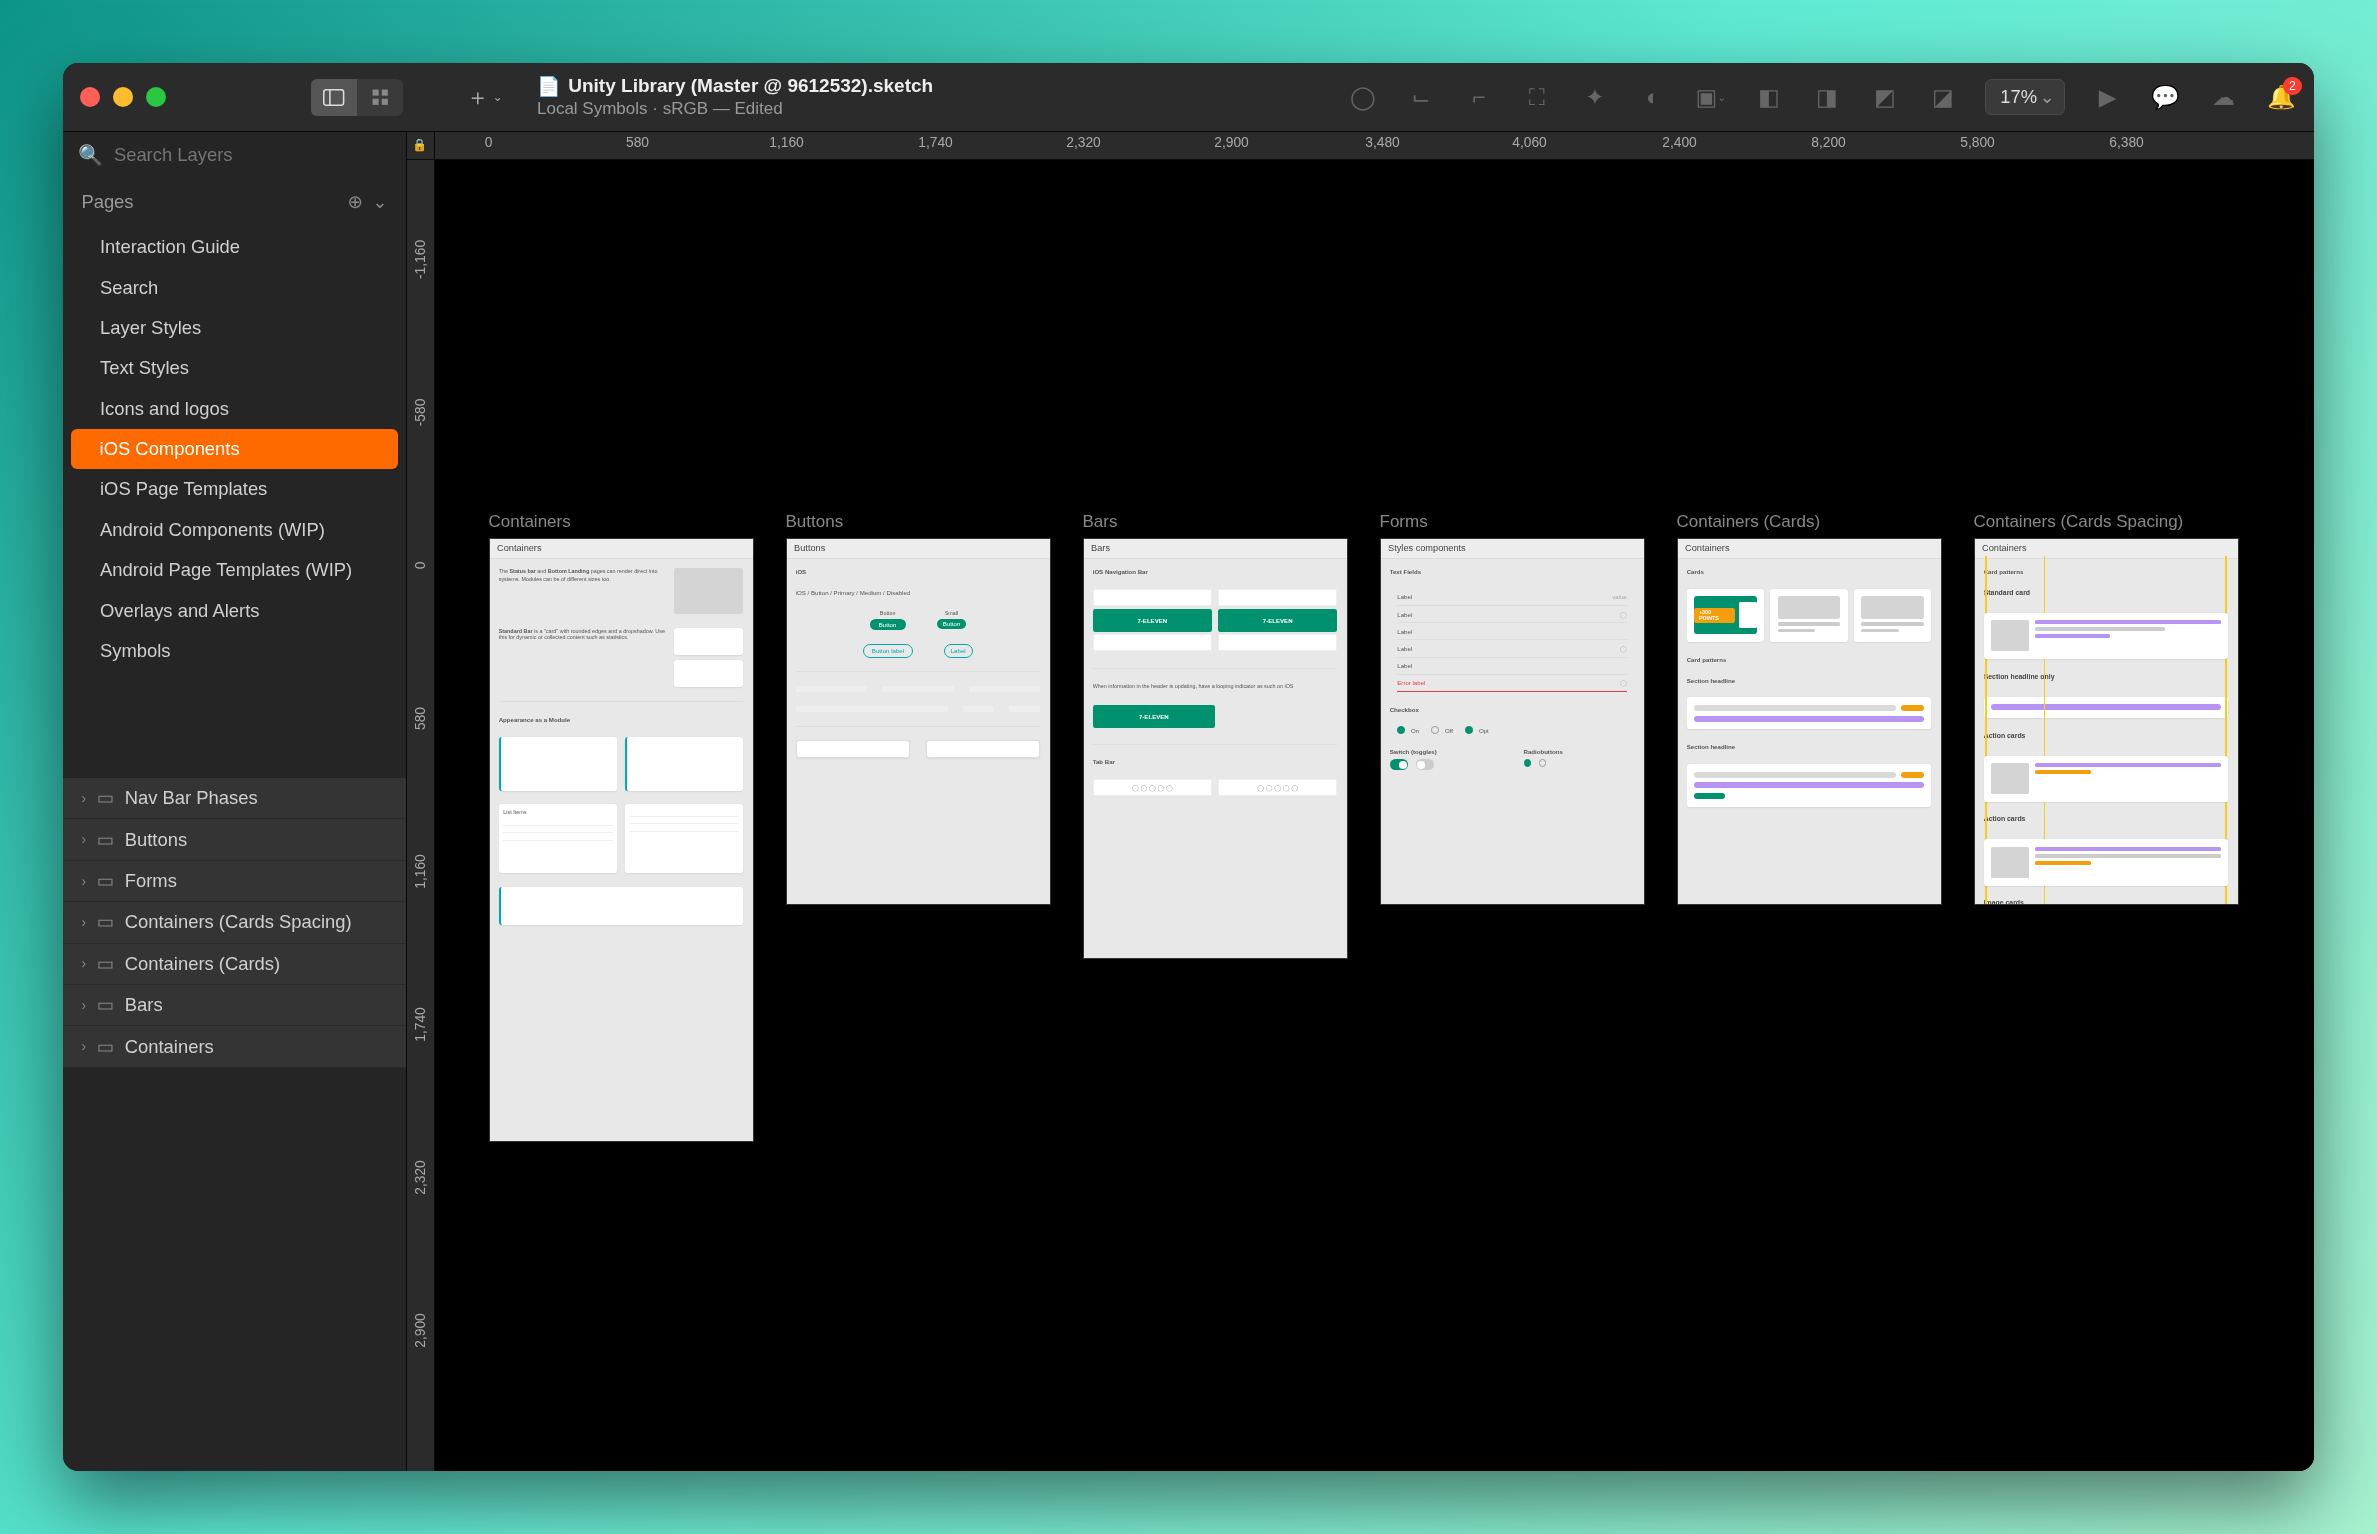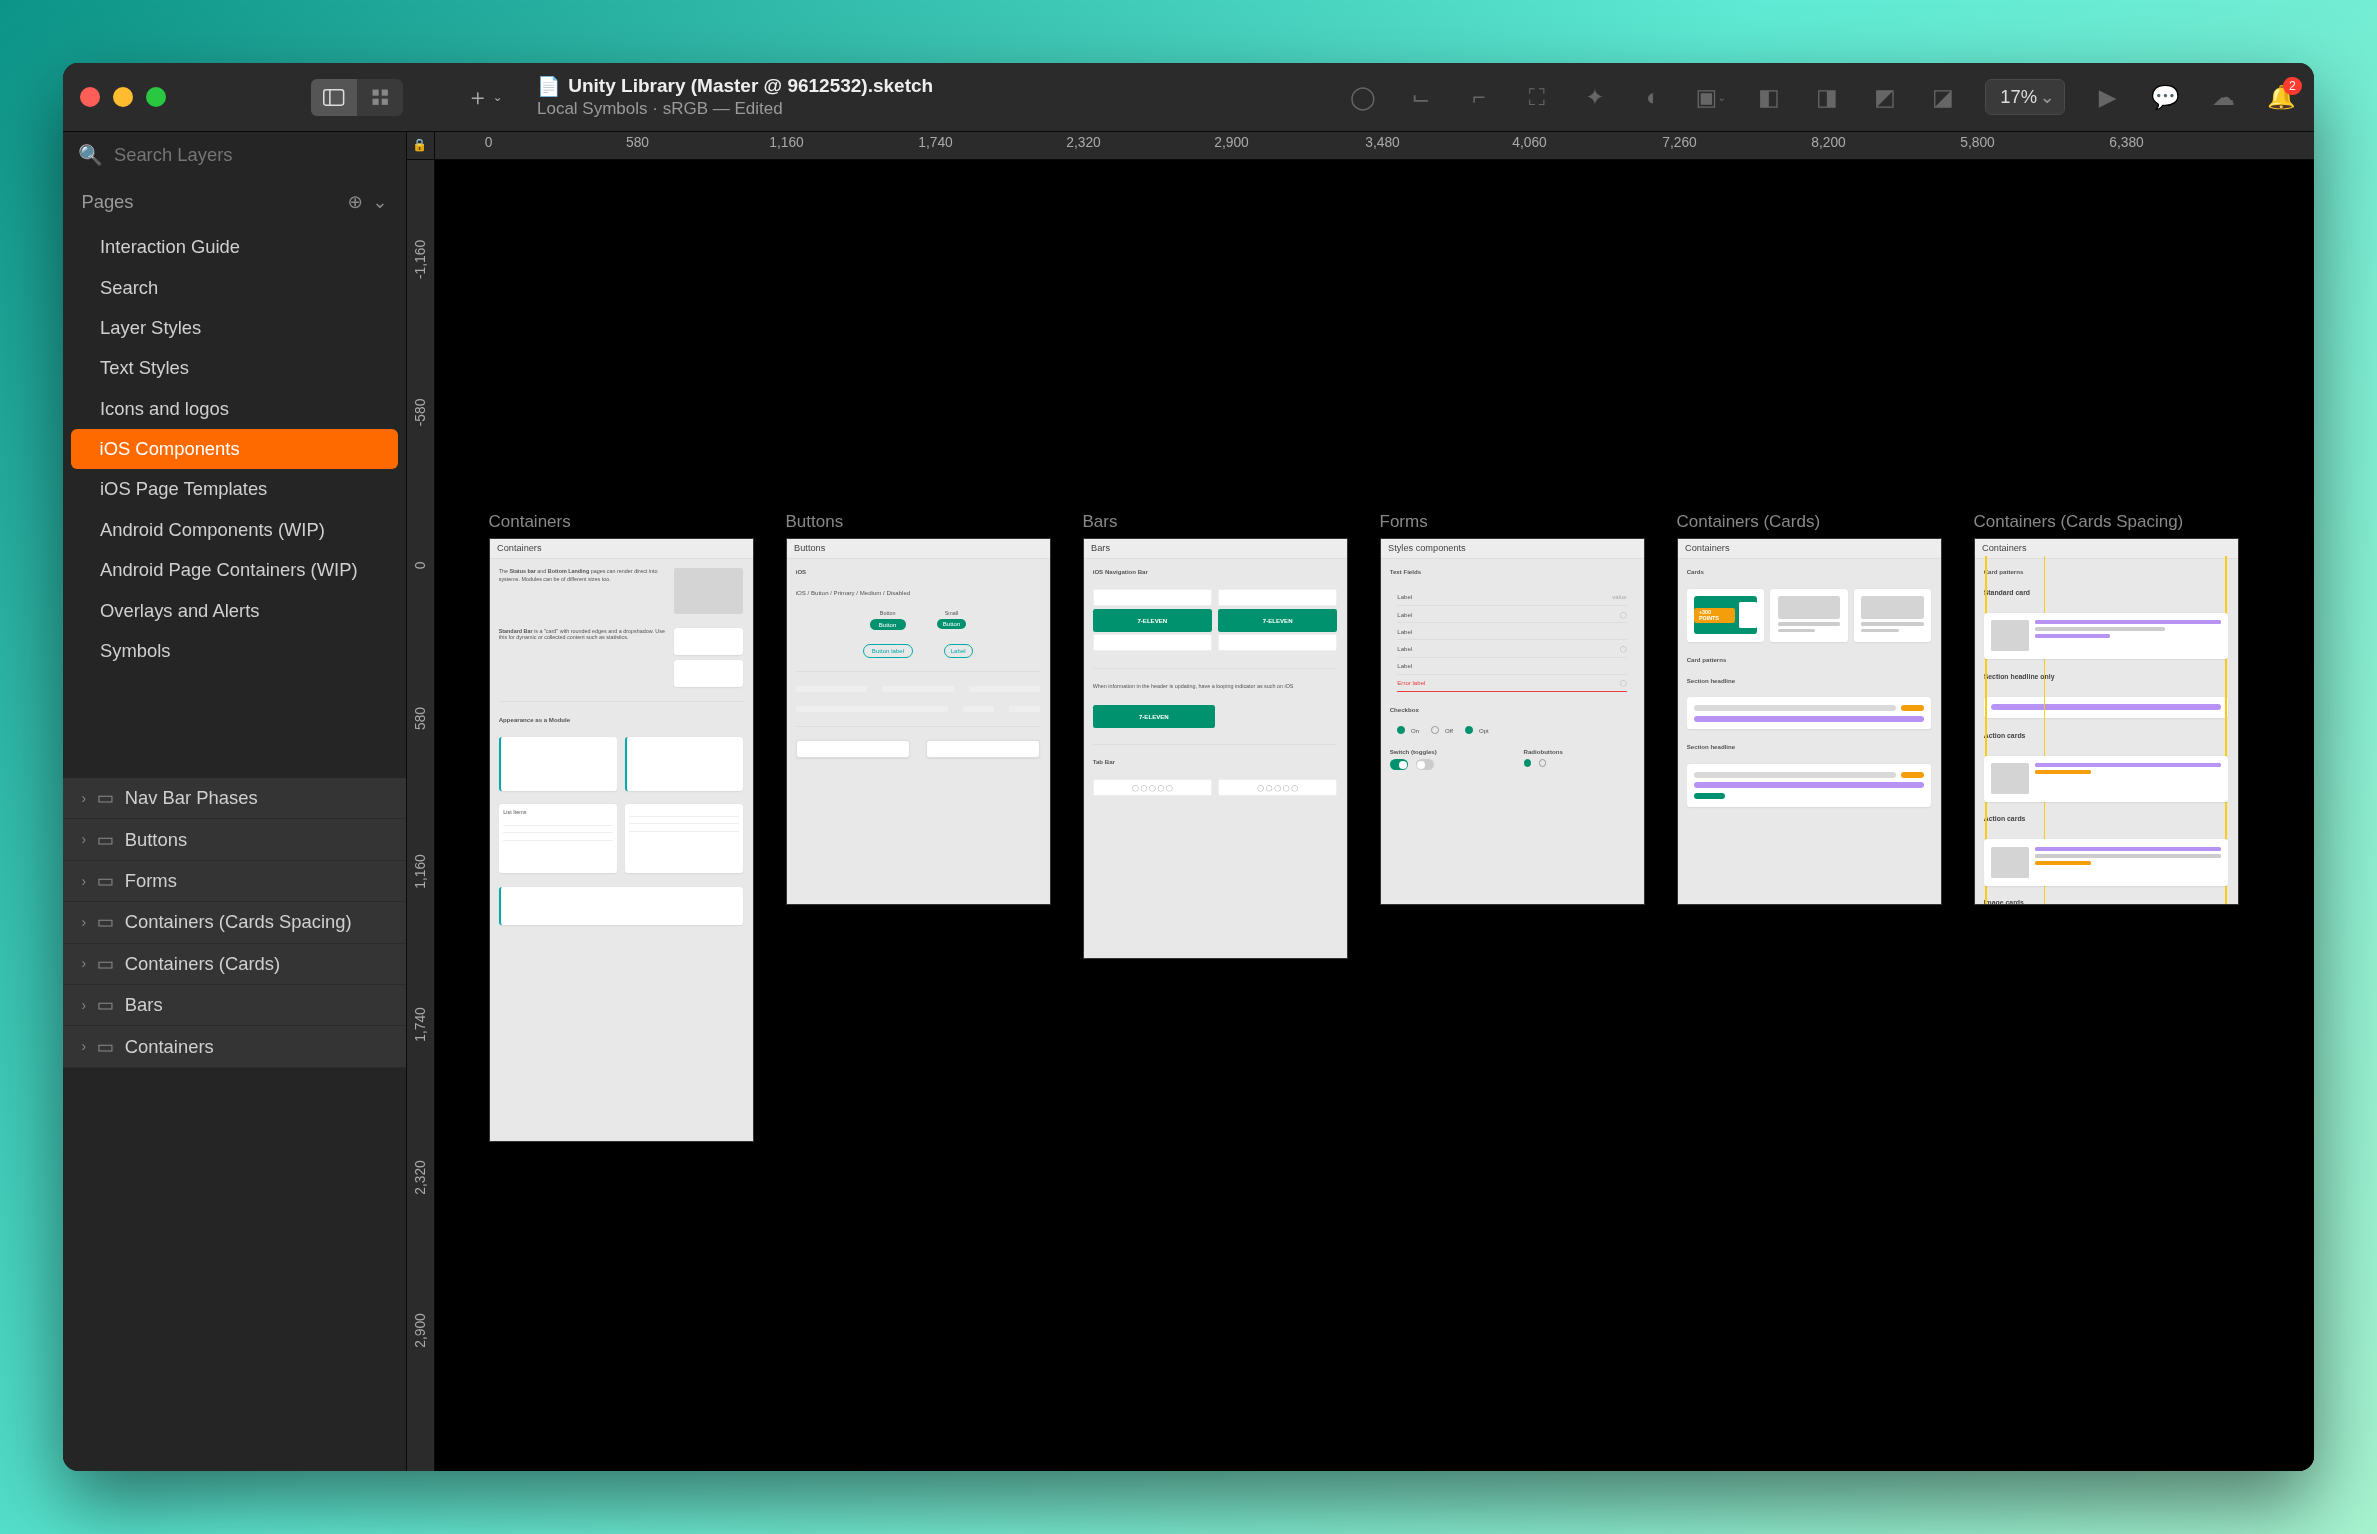--- a/index.html
+++ b/index.html
@@ -164,21 +164,21 @@
       </div>
       <div id="page-list">
           <div class="page-item">Interaction Guide</div>
           <div class="page-item">Search</div>
           <div class="page-item">Layer Styles</div>
           <div class="page-item">Text Styles</div>
           <div class="page-item">Icons and logos</div>
           <div class="page-item active">iOS Components</div>
           <div class="page-item">iOS Page Templates</div>
           <div class="page-item">Android Components (WIP)</div>
-          <div class="page-item">Android Page Containers (WIP)</div>
+          <div class="page-item">Android Page Templates (WIP)</div>
           <div class="page-item">Overlays and Alerts</div>
           <div class="page-item">Symbols</div>
         </div>
       <div class="layer-list" id="layer-list">
           <div class="layer-item">
             <span class="chev">›</span>
             <span class="arti">▭</span>
             <span>Nav Bar Phases</span>
           </div>
           <div class="layer-item">
@@ -219,21 +219,21 @@
         <div class="ruler-corner">🔒</div>
         <div class="ruler-h" id="ruler-h">
             <span class="tick" style="left: 54px;">0</span>
             <span class="tick" style="left: 203px;">580</span>
             <span class="tick" style="left: 352px;">1,160</span>
             <span class="tick" style="left: 501px;">1,740</span>
             <span class="tick" style="left: 649px;">2,320</span>
             <span class="tick" style="left: 797px;">2,900</span>
             <span class="tick" style="left: 948px;">3,480</span>
             <span class="tick" style="left: 1095px;">4,060</span>
-            <span class="tick" style="left: 1245px;">7,260</span>
+            <span class="tick" style="left: 1245px;">2,400</span>
             <span class="tick" style="left: 1394px;">8,200</span>
             <span class="tick" style="left: 1543px;">5,800</span>
             <span class="tick" style="left: 1692px;">6,380</span>
           </div>
       </div>
       <div class="canvas-row">
         <div class="ruler-v" id="ruler-v">
             <span class="tick" style="top: 92px;">-1,160</span>
             <span class="tick" style="top: 245px;">-580</span>
             <span class="tick" style="top: 398px;">0</span>

